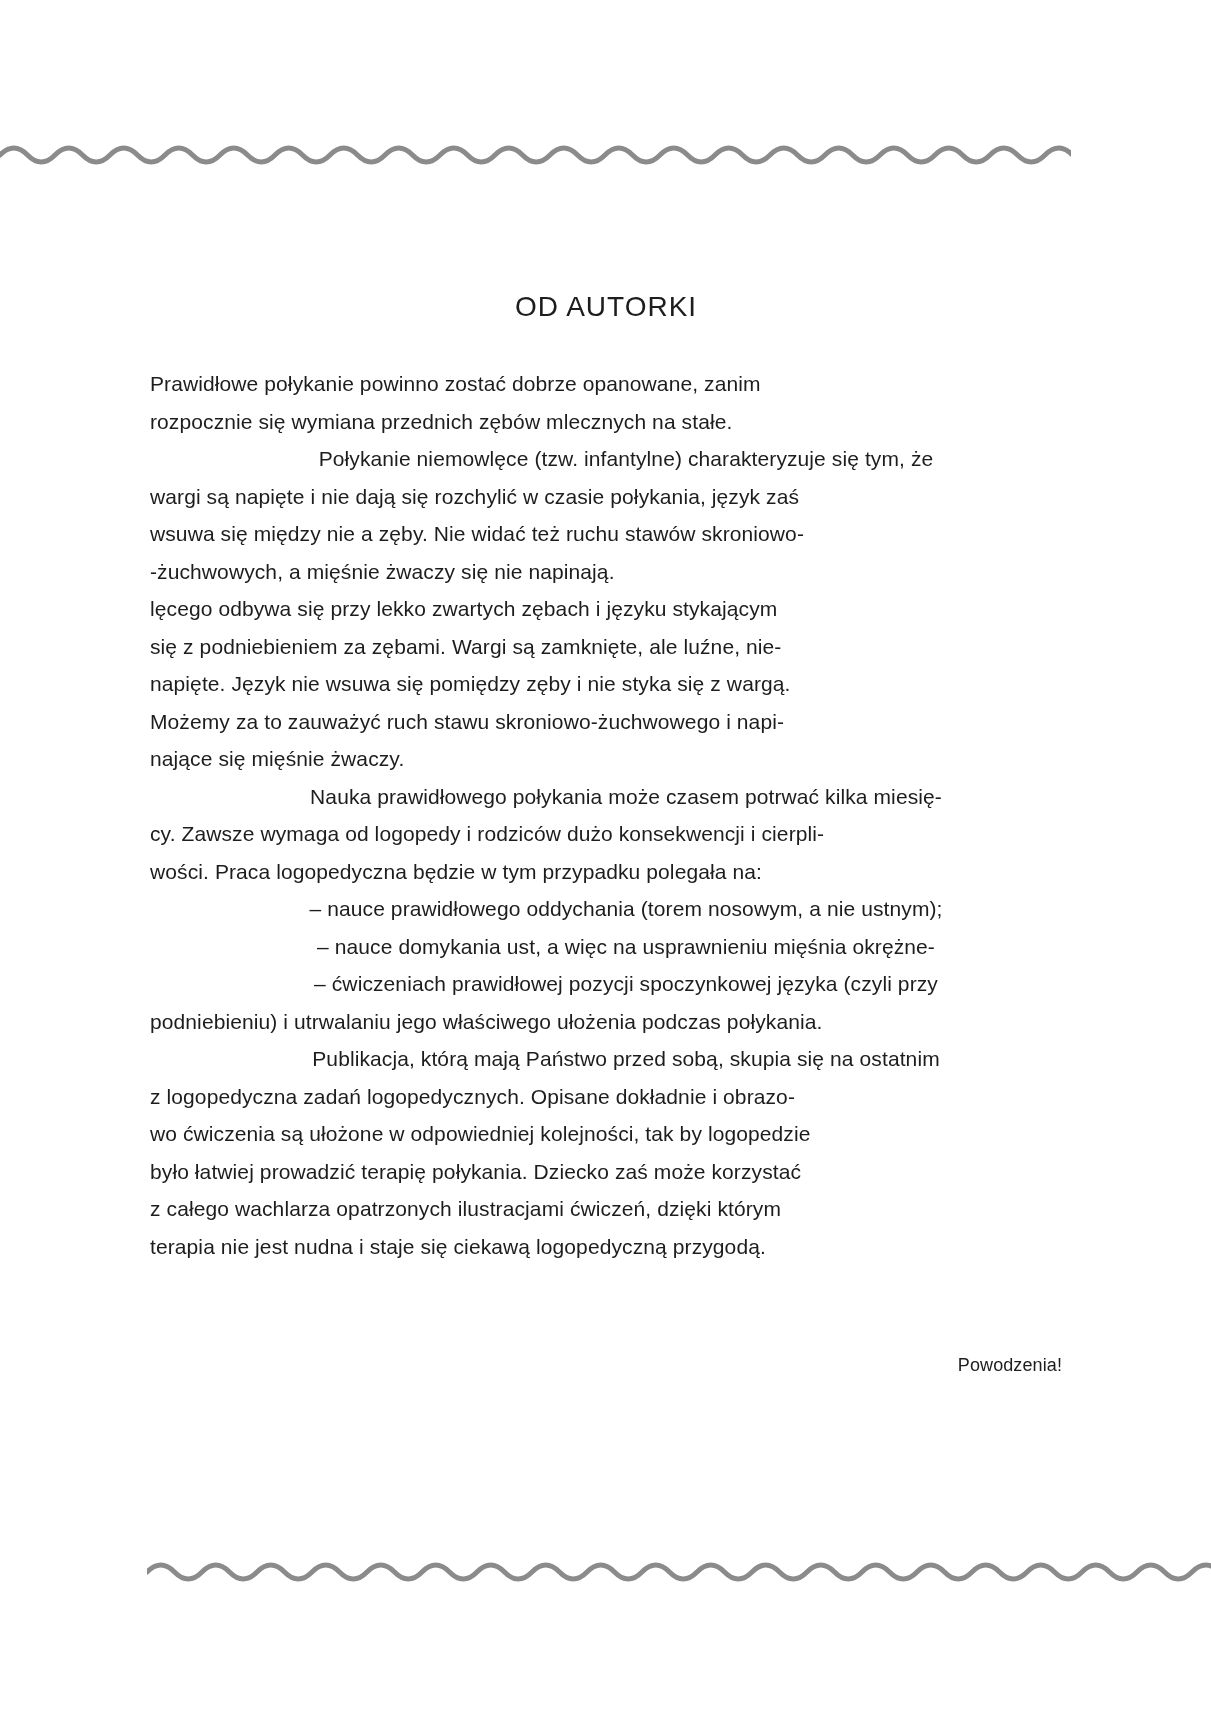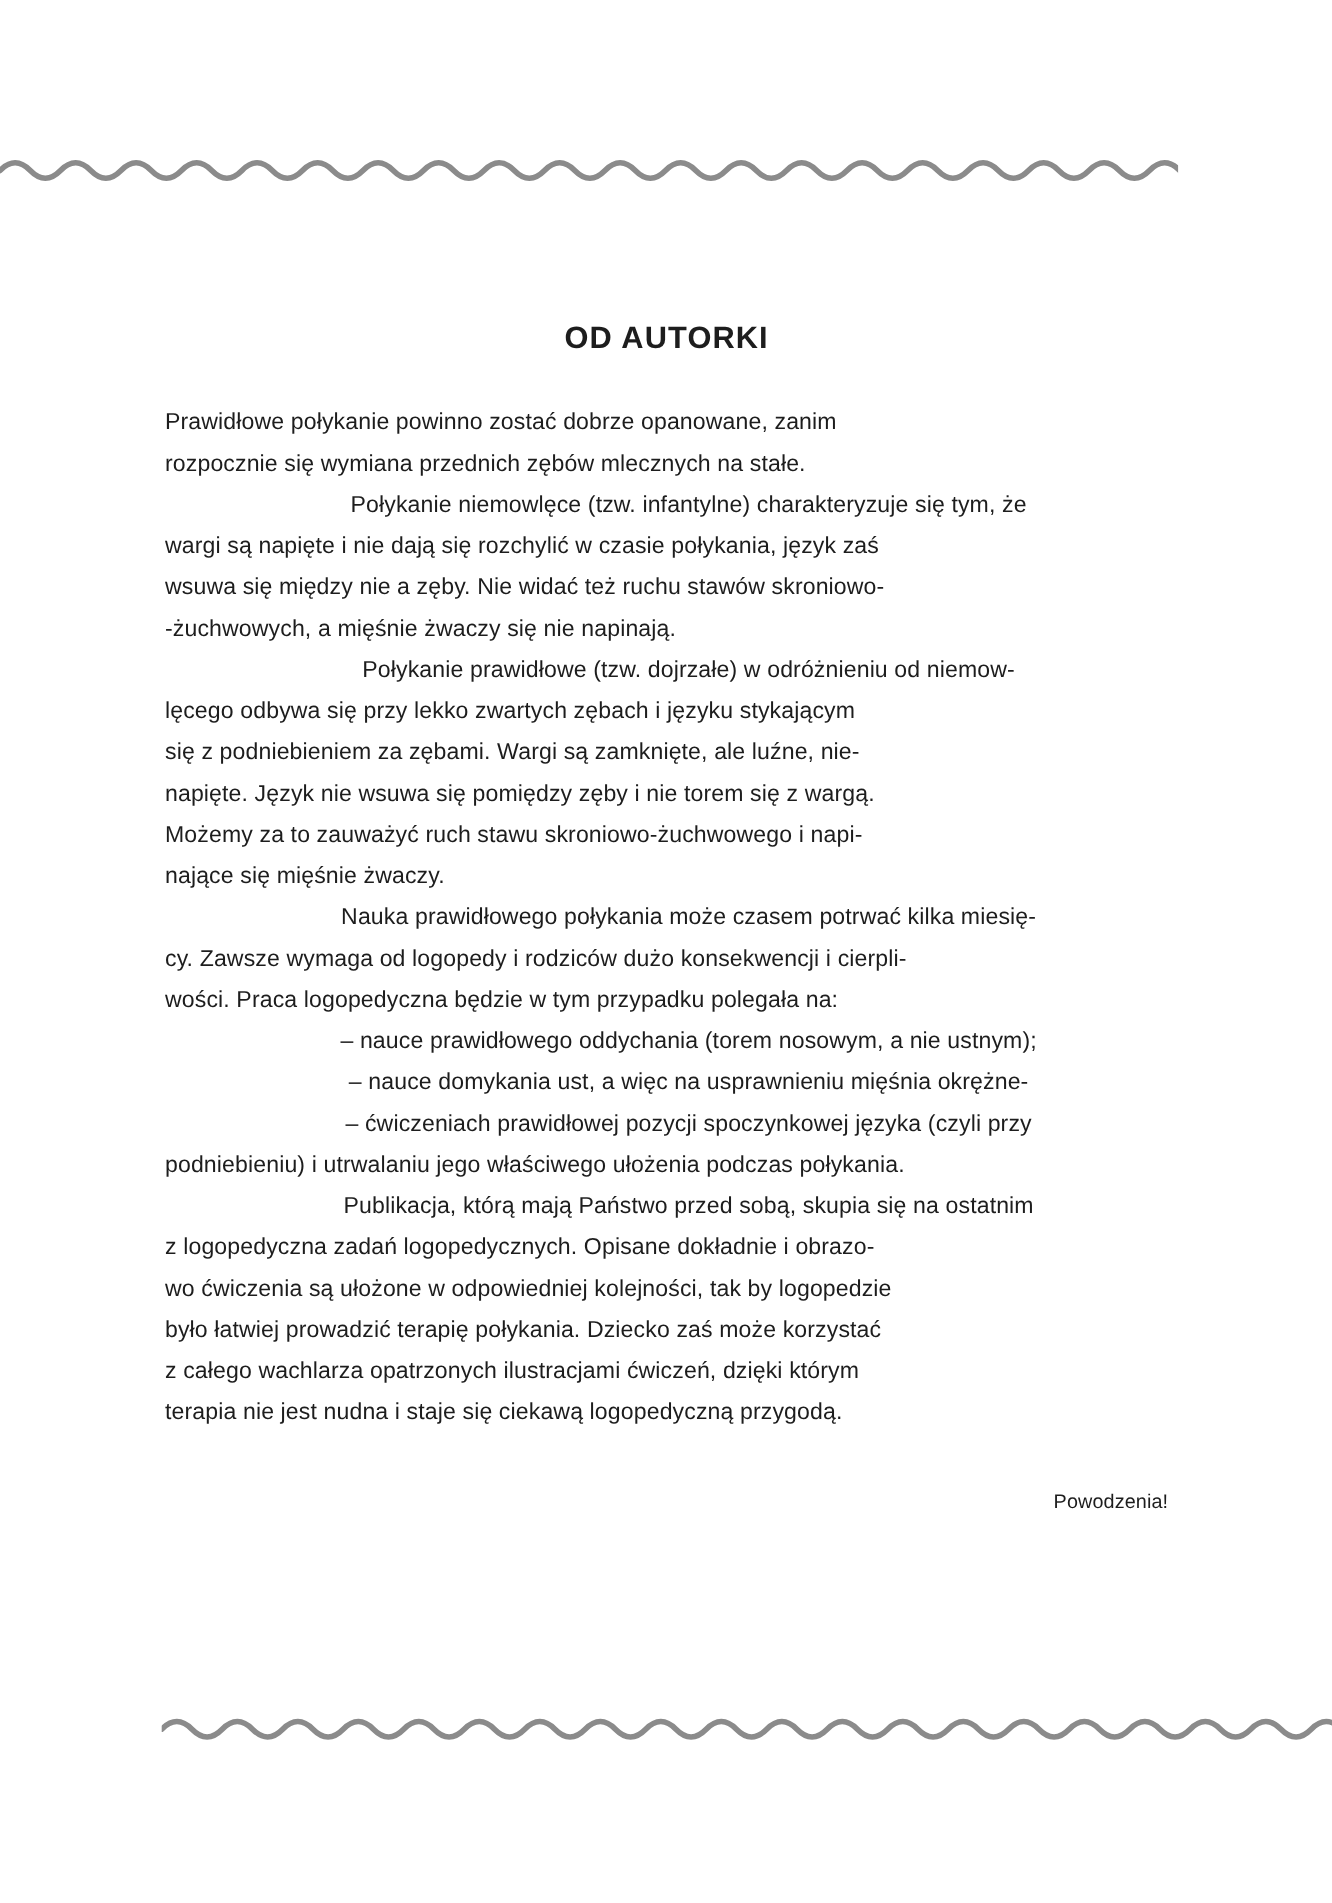--- a/index.html
+++ b/index.html
@@ -22,21 +22,21 @@
   .wave-bottom { left: 147px; top: 1550px; }
   .title {
     position: absolute;
     left: 150px;
     top: 292px;
     width: 912px;
     margin: 0;
     text-align: center;
     font-size: 28px;
     line-height: 30px;
-    font-weight: 700;
+    font-weight: 400;
     letter-spacing: 1px;
   }
   .body-text {
     position: absolute;
     left: 150px;
     top: 365px;
     width: 912px;
   }
   .line {
     height: 37.5px;
@@ -68,24 +68,23 @@
 
   <h1 class="title">OD AUTORKI</h1>
 
   <div class="body-text" id="body-text">
       <div class="line">Prawidłowe połykanie powinno zostać dobrze opanowane, zanim</div>
       <div class="line">rozpocznie się wymiana przednich zębów mlecznych na stałe.</div>
       <div class="line indent">Połykanie niemowlęce (tzw. infantylne) charakteryzuje się tym, że</div>
       <div class="line">wargi są napięte i nie dają się rozchylić w czasie połykania, język zaś</div>
       <div class="line">wsuwa się między nie a zęby. Nie widać też ruchu stawów skroniowo-</div>
       <div class="line">-żuchwowych, a mięśnie żwaczy się nie napinają.</div>
-      <div class="line indent">Połykanie prawidłowe (tzw. dojrzałe) w odróżnieniu od niemow-</div>
       <div class="line">lęcego odbywa się przy lekko zwartych zębach i języku stykającym</div>
       <div class="line">się z podniebieniem za zębami. Wargi są zamknięte, ale luźne, nie-</div>
-      <div class="line">napięte. Język nie wsuwa się pomiędzy zęby i nie torem się z wargą.</div>
+      <div class="line">napięte. Język nie wsuwa się pomiędzy zęby i nie styka się z wargą.</div>
       <div class="line">Możemy za to zauważyć ruch stawu skroniowo-żuchwowego i napi-</div>
       <div class="line">nające się mięśnie żwaczy.</div>
       <div class="line indent">Nauka prawidłowego połykania może czasem potrwać kilka miesię-</div>
       <div class="line">cy. Zawsze wymaga od logopedy i rodziców dużo konsekwencji i cierpli-</div>
       <div class="line">wości. Praca logopedyczna będzie w tym przypadku polegała na:</div>
       <div class="line indent">– nauce prawidłowego oddychania (torem nosowym, a nie ustnym);</div>
       <div class="line indent">– nauce domykania ust, a więc na usprawnieniu mięśnia okrężne-</div>
       <div class="line indent">– ćwiczeniach prawidłowej pozycji spoczynkowej języka (czyli przy</div>
       <div class="line">podniebieniu) i utrwalaniu jego właściwego ułożenia podczas połykania.</div>
       <div class="line indent">Publikacja, którą mają Państwo przed sobą, skupia się na ostatnim</div>

